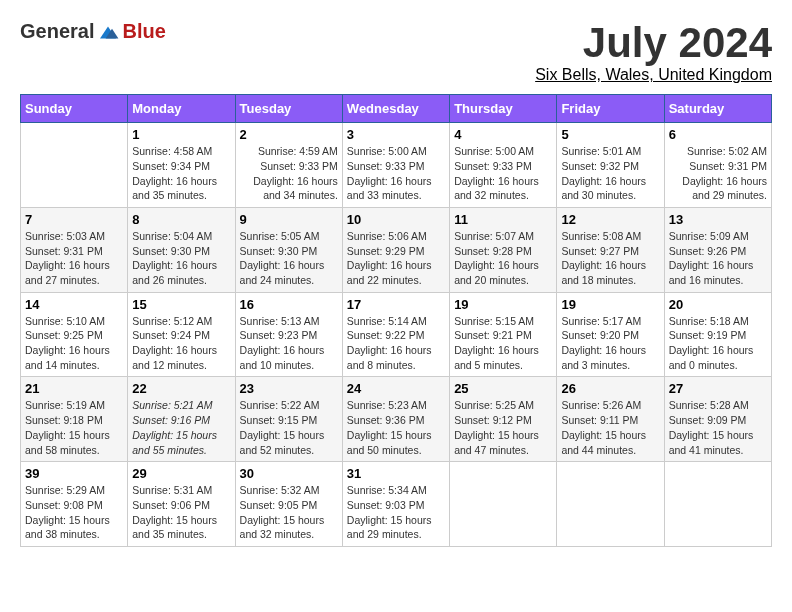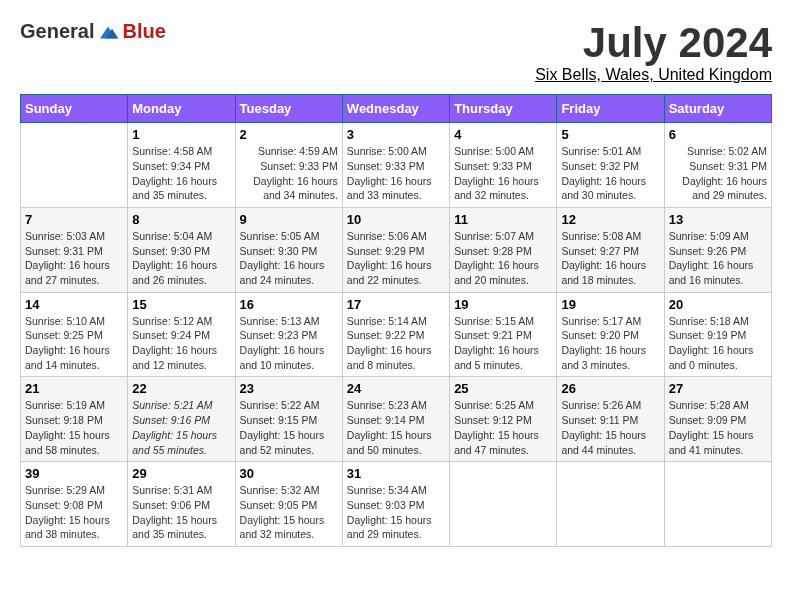--- a/index.html
+++ b/index.html
@@ -294,21 +294,21 @@
         <td>
           <span class="day-number">23</span>
           <div class="day-info" style="white-space: pre-line;">Sunrise: 5:22 AM
 Sunset: 9:15 PM
 Daylight: 15 hours
 and 52 minutes.</div>
         </td>
         <td>
           <span class="day-number">24</span>
           <div class="day-info" style="white-space: pre-line;">Sunrise: 5:23 AM
-Sunset: 9:14 PM
+Sunset: 9:36 PM
 Daylight: 15 hours
 and 50 minutes.</div>
         </td>
         <td>
           <span class="day-number">25</span>
           <div class="day-info" style="white-space: pre-line;">Sunrise: 5:25 AM
 Sunset: 9:12 PM
 Daylight: 15 hours
 and 47 minutes.</div>
         </td>

